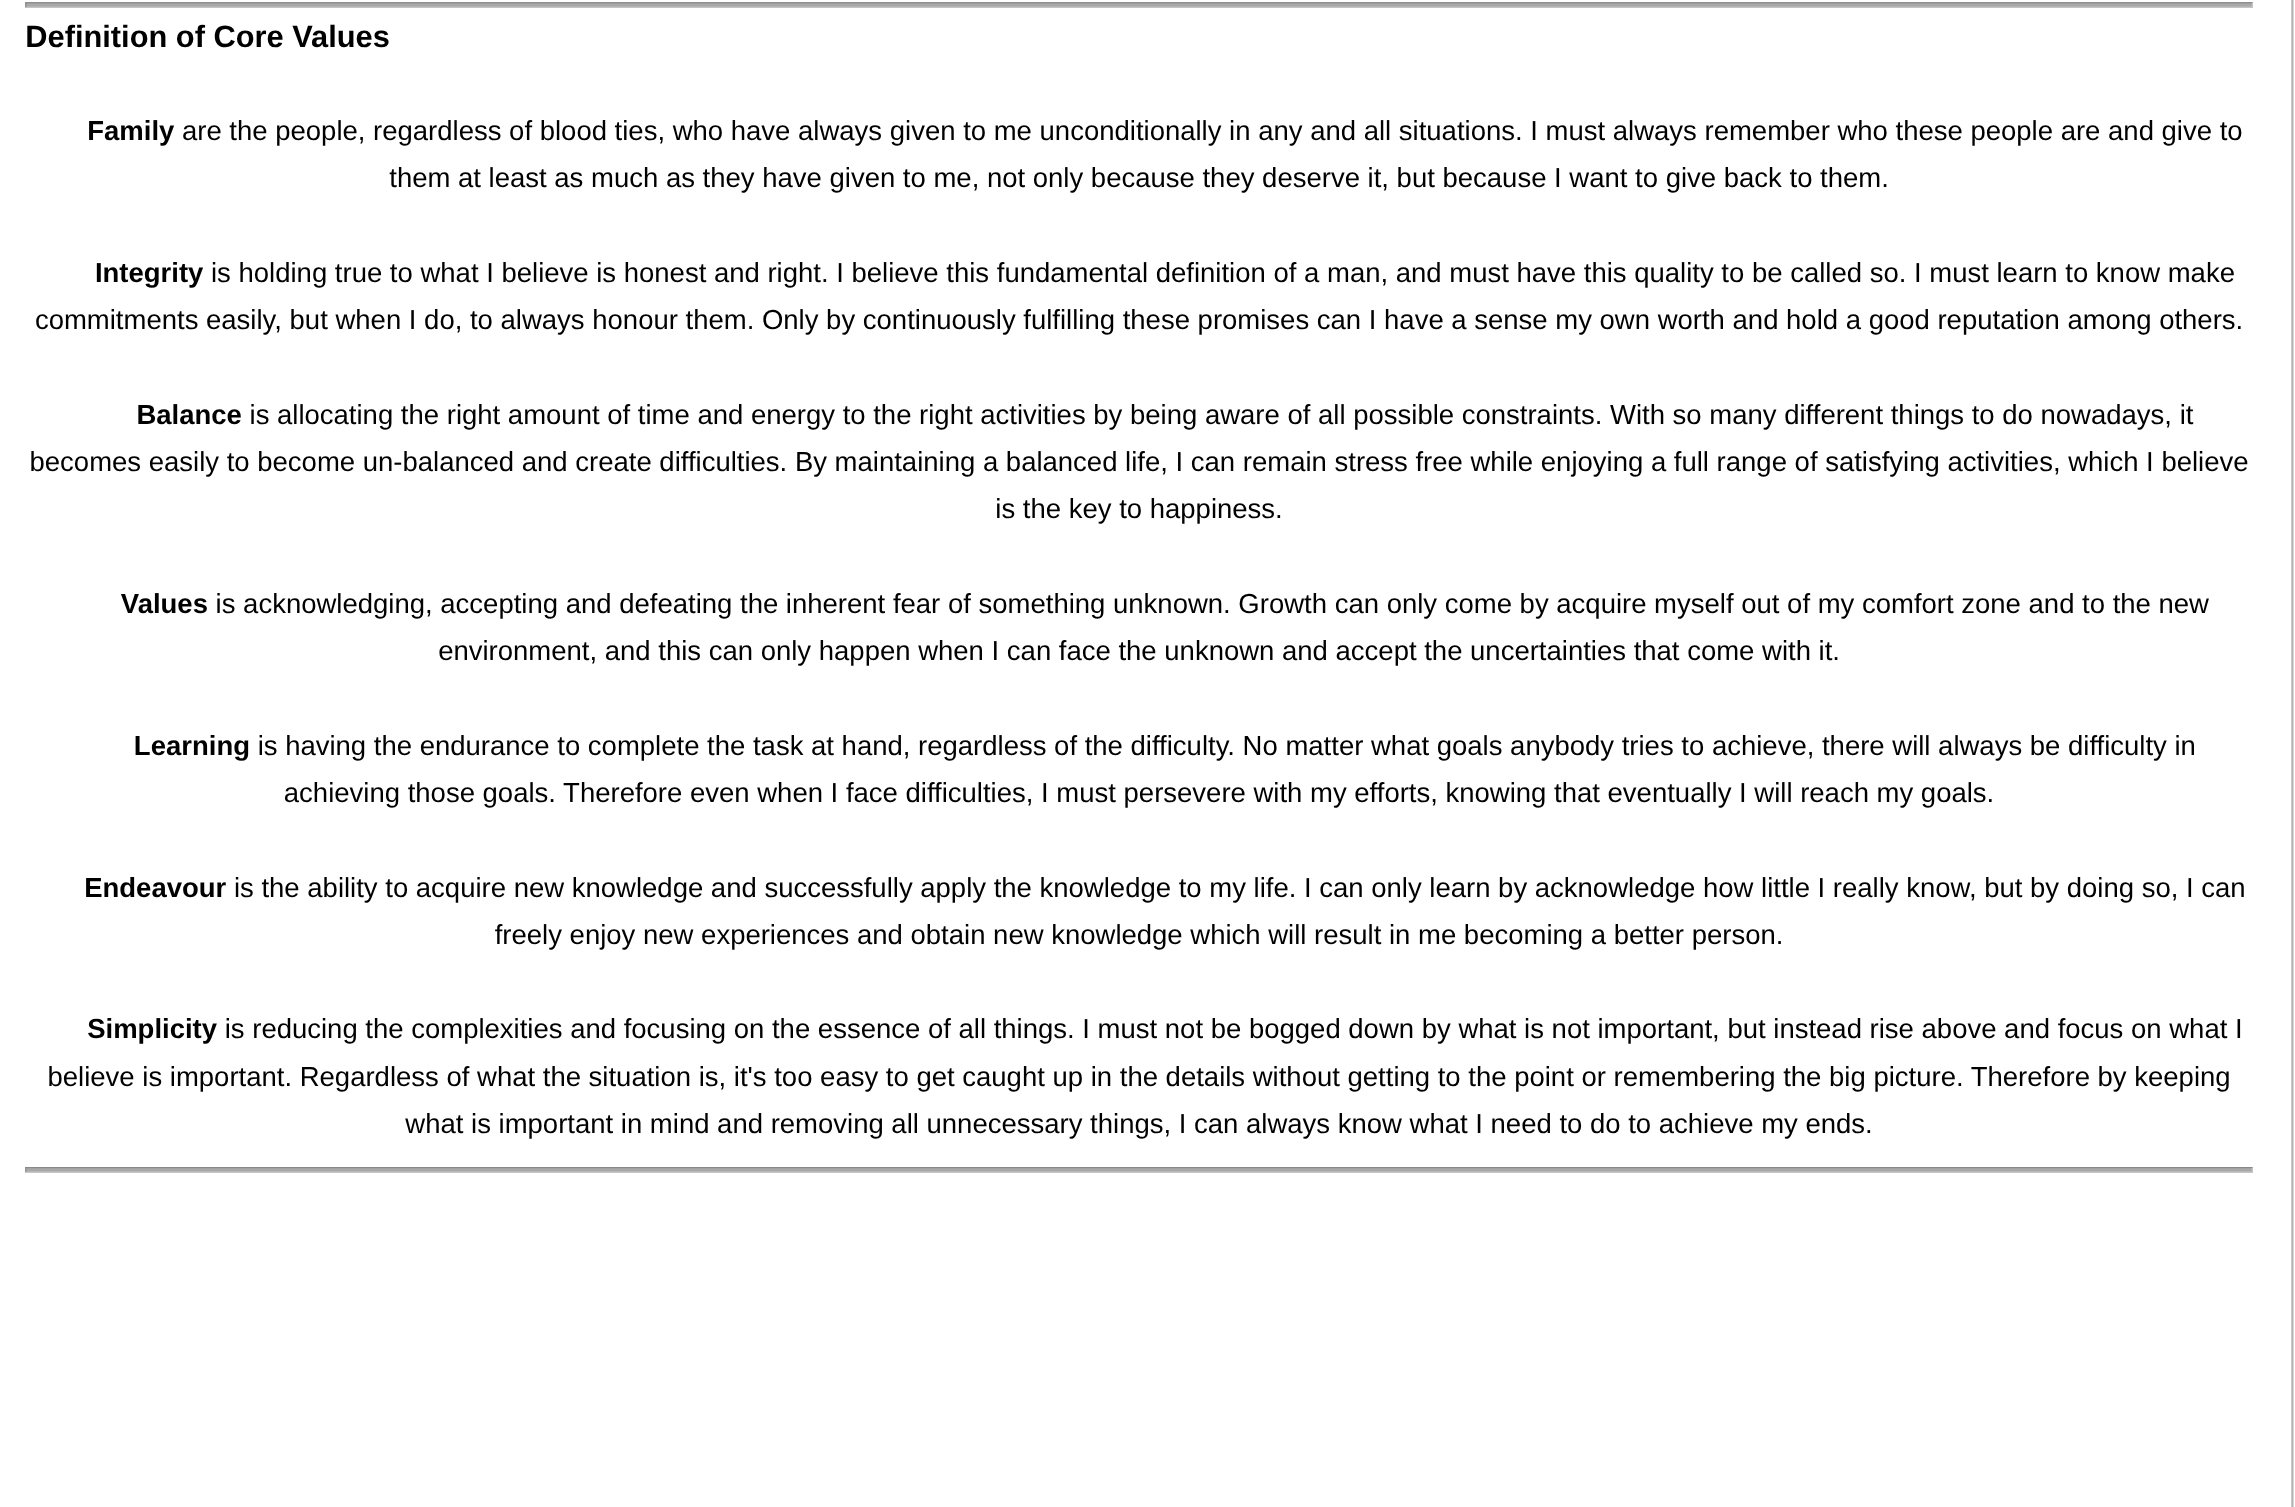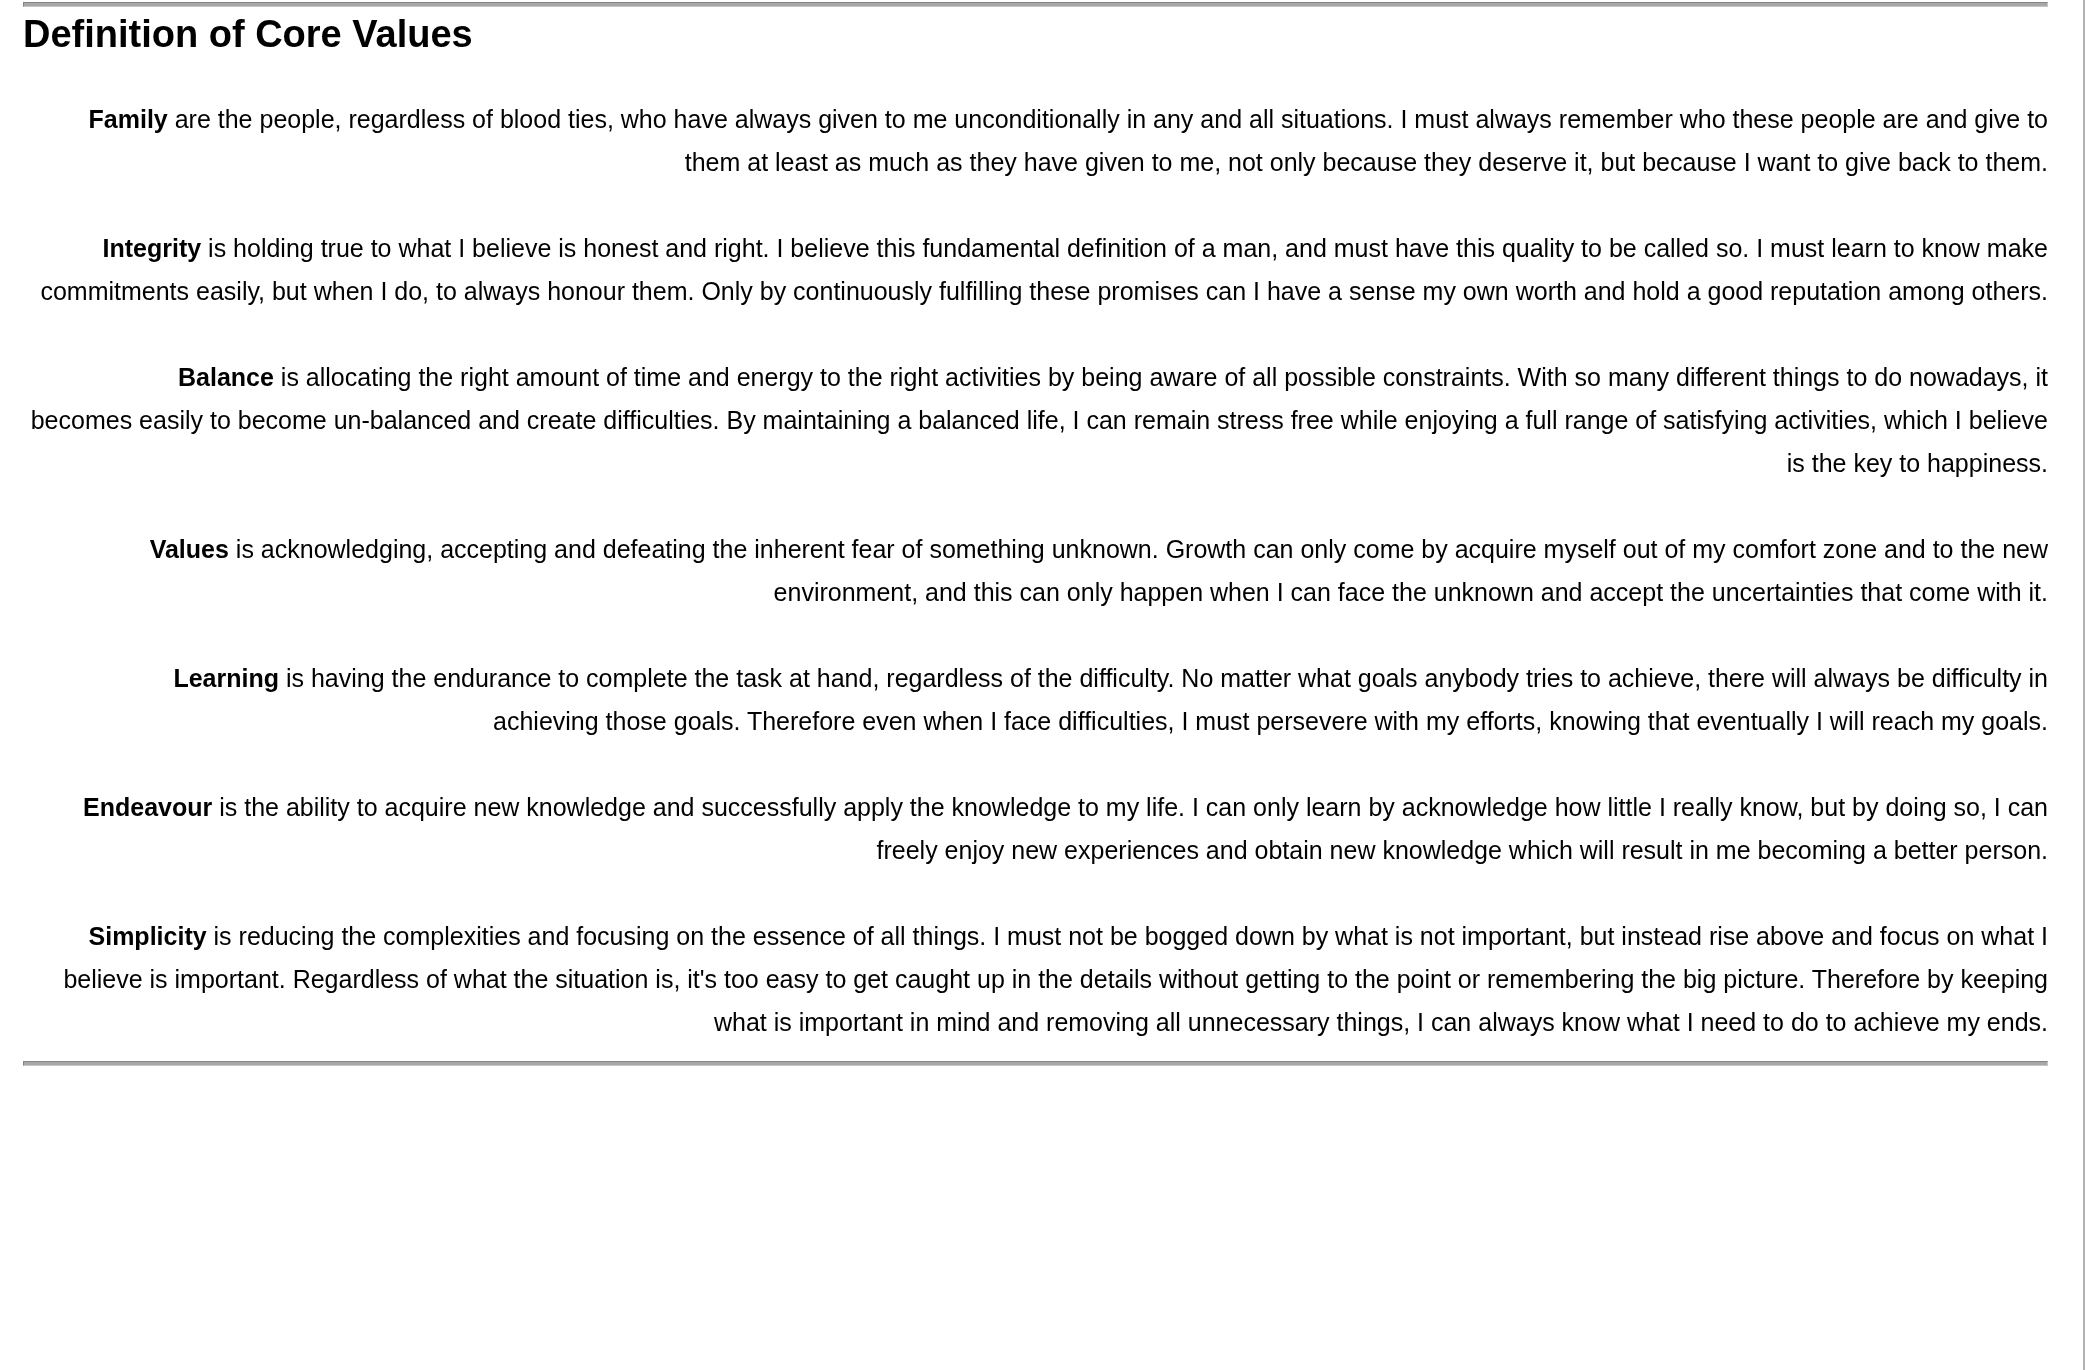--- a/index.html
+++ b/index.html
@@ -27,28 +27,28 @@
     border-color: #858585 #c6c6c6 #c6c6c6 #858585;
   }
   .rule-top {
     margin-top: 2px;
   }
   .rule-bottom {
     margin-top: 17px;
   }
   .doc-title {
     font-weight: bold;
-    font-size: 38px;
+    font-size: 28px;
     line-height: 42px;
     margin-top: 6px;
   }
   .para {
     margin: 43px 0 0 0;
     text-indent: 47px;
-    text-align: right;
+    text-align: center;
   }
   .para b {
     font-weight: bold;
   }
   .right-edge {
     position: fixed;
     top: 0;
     right: 1px;
     width: 2px;
     height: 100%;

